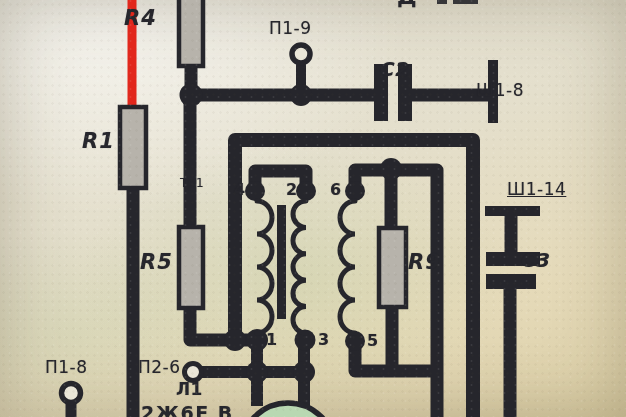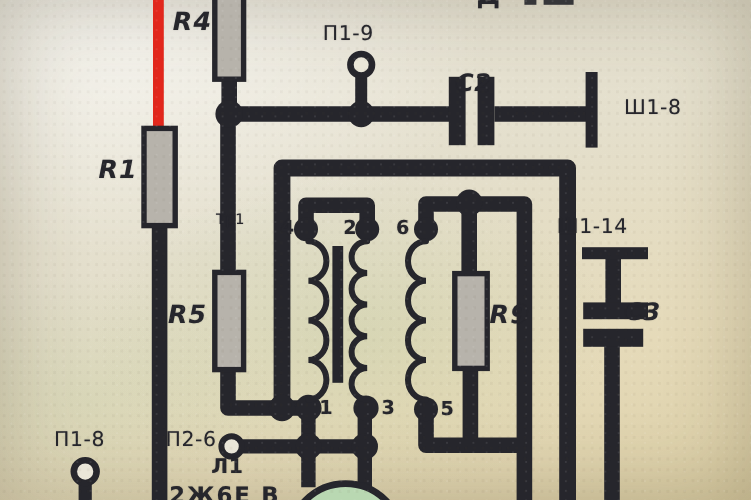--- a/index.html
+++ b/index.html
@@ -120,32 +120,32 @@
     <circle class="tube" cx="288" cy="450" r="47"></circle>
 
     <g opacity=".9">
       <rect class="bar" x="437" y="0" width="10" height="4"></rect>
       <rect class="bar" x="453" y="0" width="25" height="4"></rect>
     </g>
   </svg>
 
   <div class="lbl frag" style="left:397px; top:-14px; font-size:22px;">Д</div>
 
-  <div class="lbl it" style="left:144px; top:8px;">R4</div>
+  <div class="lbl it" style="left:124px; top:8px;">R4</div>
   <div class="lbl" style="left:269px; top:20px;">П1-9</div>
   <div class="lbl cap" style="left:380px; top:36px;">C2</div>
-  <div class="lbl" style="left:520px; top:82px;">Ш1-8</div>
+  <div class="lbl" style="left:476px; top:82px;">Ш1-8</div>
   <div class="lbl it" style="left:82px;  top:131px;">R1</div>
 
   <div class="lbl" style="left:180px; top:177px; font-size:12px;">Тр1</div>
   <div class="lbl pin" style="left:234px; top:182px;">4</div>
   <div class="lbl pin" style="left:286px; top:182px;">2</div>
   <div class="lbl pin" style="left:330px; top:182px;">6</div>
 
-  <div class="lbl" style="left:464px; top:181px;">Ш1-14</div>
+  <div class="lbl" style="left:507px; top:181px;text-decoration:underline;">Ш1-14</div>
   <div class="lbl cap" style="left:521px; top:227px;">C3</div>
 
   <div class="lbl it" style="left:140px; top:252px;">R5</div>
   <div class="lbl it" style="left:408px; top:252px;">R9</div>
 
   <div class="lbl pin" style="left:266px; top:332px;">1</div>
   <div class="lbl pin" style="left:318px; top:332px;">3</div>
   <div class="lbl pin" style="left:367px; top:333px;">5</div>
 
   <div class="lbl" style="left:45px;  top:359px;">П1-8</div>

